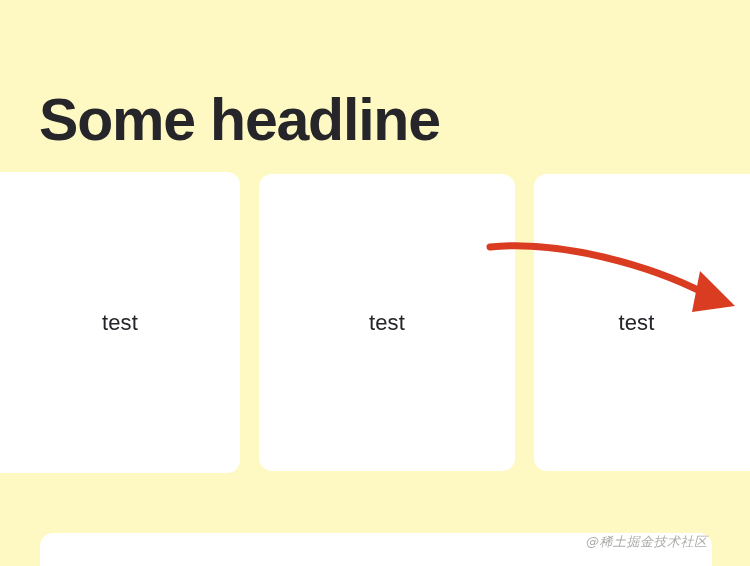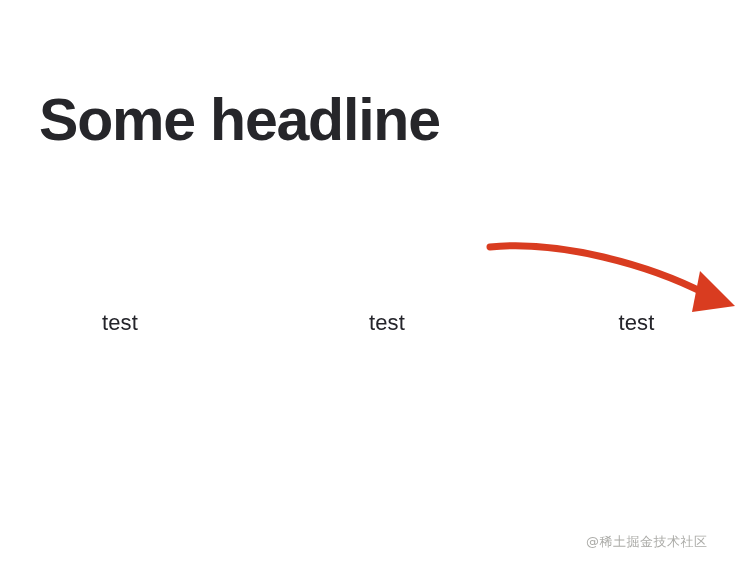--- a/index.html
+++ b/index.html
@@ -11,21 +11,21 @@
     height: 566px;
     overflow: hidden;
     font-family: "Liberation Sans", sans-serif;
     background: #dbd5c5;
   }
 
   #stage {
     position: relative;
     width: 750px;
     height: 566px;
-    background: #ffffff;
+    background: #fef9c3;
     overflow: hidden;
   }
 
   
   #headline {
     position: absolute;
     left: 39px;
     top: 50px;
     font-size: 59px;
     font-weight: 800;
@@ -110,20 +110,21 @@
   #watermark {
     position: absolute;
     left: 586px;
     top: 533px;
     font-size: 13px;
     color: #8b8b86;
     opacity: 0.72;
     letter-spacing: 0.5px;
     white-space: nowrap;
     font-family: "DejaVu Sans", sans-serif;
+    font-style: italic;
   }
 </style>
 </head>
 <body>
 
 <div id="stage">
 
   <h1 id="headline">Some headline</h1>
 
   <div class="card" id="card-1">

